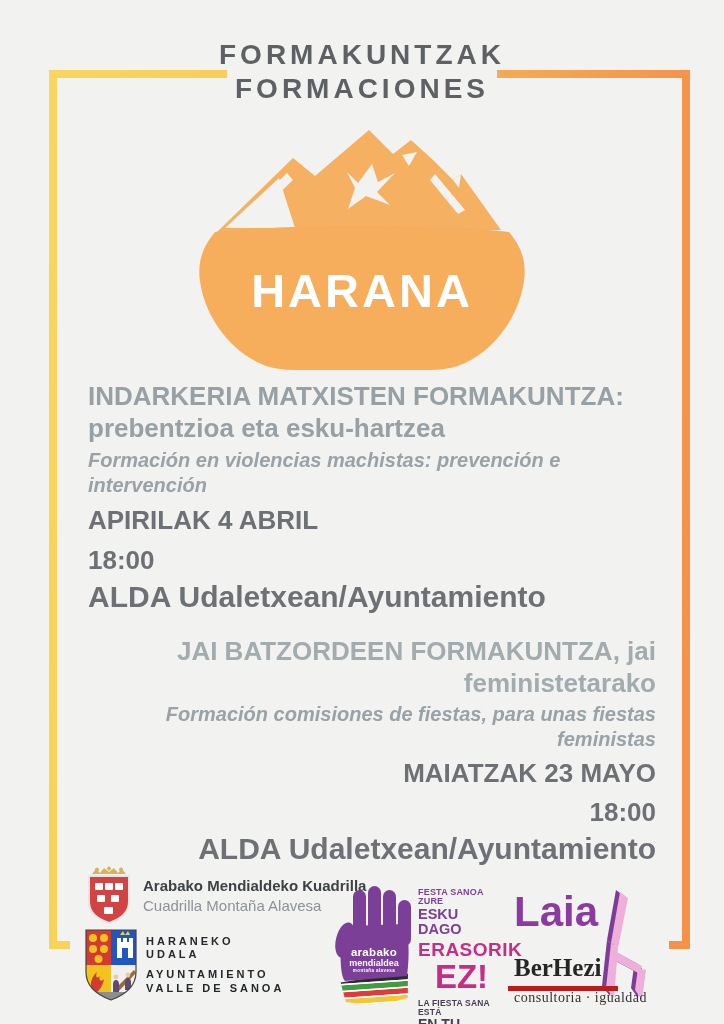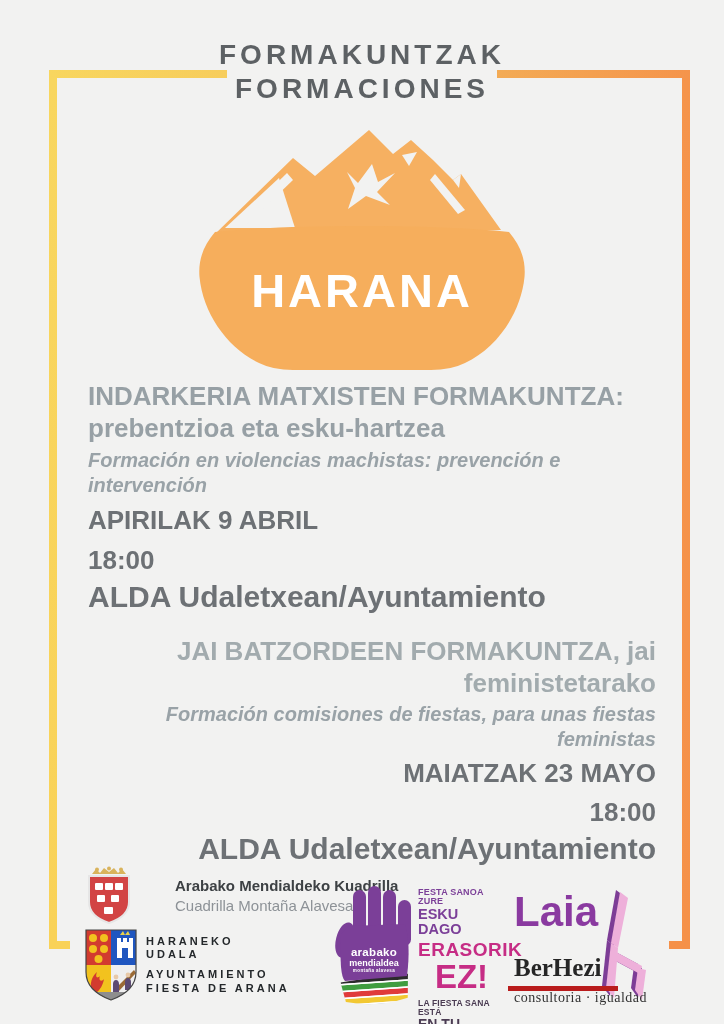--- a/index.html
+++ b/index.html
@@ -43,21 +43,21 @@
   #event1 .ev-sub{color:#99a2a7;width:480px;}
   #event1 .ev-meta{margin-top:6px;}
 
   #event2{position:absolute;left:120px;top:636px;width:536px;text-align:right;}
   #event2 .ev-title{color:#a2abae;}
   #event2 .ev-sub{color:#99a2a7;margin-top:3px;}
   #event2 .ev-meta{margin-top:5px;}
 
   
   .logo-row{position:absolute;display:flex;align-items:center;}
-  #kuadrilla-block{left:84px;top:866px;gap:32px;}
+  #kuadrilla-block{left:84px;top:866px;}
   #kuadrilla-text{margin-left:9px;font-size:15px;line-height:1.35;}
   #kuadrilla-text .l1{font-weight:700;color:#3d4144;}
   #kuadrilla-text .l2{color:#8d9297;}
 
   #udala-block{left:84px;top:928px;}
   #udala-text{margin-left:8px;font-size:11px;font-weight:700;color:#24282b;letter-spacing:3px;line-height:1.25;}
   #udala-text .grp2{margin-top:6px;}
 
   #campaign-block{position:absolute;left:333px;top:884px;width:172px;height:122px;}
   #hand-wrap{position:absolute;left:0;top:0;width:82px;height:122px;}
@@ -126,21 +126,21 @@
                C 329 131, 323 117, 312 104
                C 240 96, 90 96, 18 104 Z" fill="#f6ae5c"></path>
     </svg>
     <div id="emblem-title">HARANA</div>
   </div>
 
   <div id="event1">
     <div class="ev-title">INDARKERIA MATXISTEN FORMAKUNTZA:</div>
     <div class="ev-title">prebentzioa eta esku-hartzea</div>
     <div class="ev-sub">Formación en violencias machistas: prevención e intervención</div>
-    <div class="ev-meta">APIRILAK 9 ABRIL</div>
+    <div class="ev-meta">APIRILAK 4 ABRIL</div>
     <div class="ev-meta">18:00</div>
     <div class="ev-place">ALDA Udaletxean/Ayuntamiento</div>
   </div>
 
   <div id="event2">
     <div class="ev-title">JAI BATZORDEEN FORMAKUNTZA, jai feministetarako</div>
     <div class="ev-sub">Formación comisiones de fiestas,  para unas fiestas feministas</div>
     <div class="ev-meta">MAIATZAK 23 MAYO</div>
     <div class="ev-meta">18:00</div>
     <div class="ev-place">ALDA Udaletxean/Ayuntamiento</div>
@@ -202,21 +202,21 @@
         <circle cx="32" cy="49" r="2.4" fill="#e8c9a8"></circle>
           <circle cx="44" cy="47" r="2.4" fill="#e8c9a8"></circle>
         <rect x="0" y="64" width="54" height="10" fill="#8e8e8e"></rect>
       </g>
       <path d="M2 2 h50 v42 c0 16 -14 24 -25 28 c-11 -4 -25 -12 -25 -28 Z" fill="none" stroke="#444" stroke-width="1.2"></path>
     </svg>
     <div id="udala-text">
       <div>HARANEKO</div>
       <div>UDALA</div>
       <div class="grp2">AYUNTAMIENTO</div>
-      <div>FIESTA DE ARANA</div>
+      <div>VALLE DE SANOA</div>
     </div>
   </div>
 
   <div id="campaign-block">
     <div id="hand-wrap">
       <svg viewBox="0 0 82 122">
         <defs>
           <clipPath id="wristClip">
               <path d="M8 96 L76 90 L74 116 Q42 124 12 116 Z"></path>
             </clipPath>

